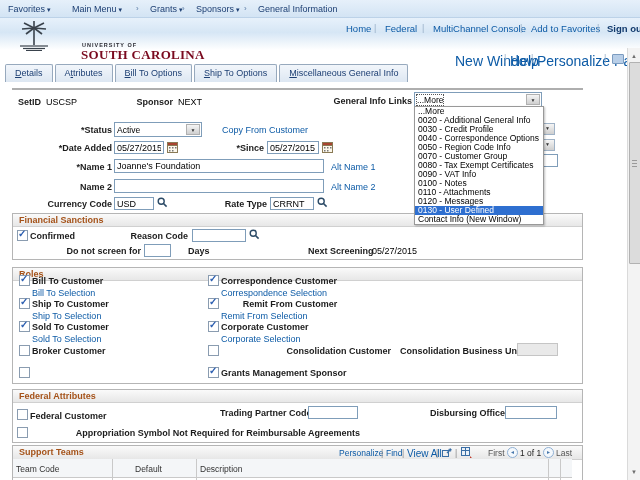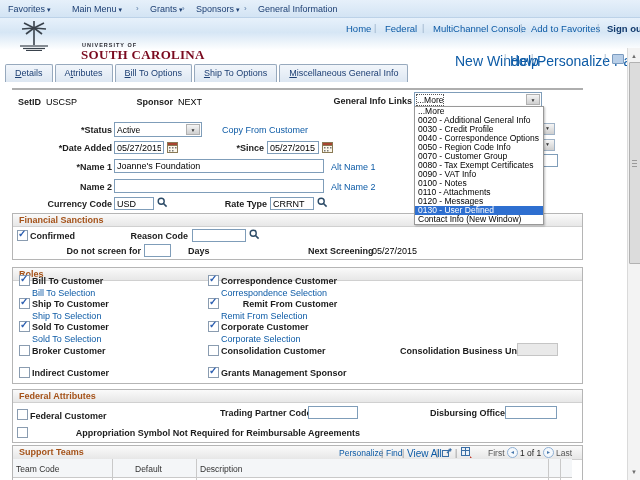--- a/index.html
+++ b/index.html
@@ -245,33 +245,32 @@
   <span class="link" style="left:32px;top:288px">Bill To Selection</span>
   <span class="cb on" style="left:19px;top:298px"></span>
   <span class="lbl" style="left:32px;top:299px;width:150px;text-align:left">Ship To Customer</span>
   <span class="link" style="left:32px;top:311px">Ship To Selection</span>
   <span class="cb on" style="left:19px;top:321px"></span>
   <span class="lbl" style="left:32px;top:322px;width:150px;text-align:left">Sold To Customer</span>
   <span class="link" style="left:32px;top:334px">Sold To Selection</span>
   <span class="cb" style="left:19px;top:345px"></span>
   <span class="lbl" style="left:32px;top:346px;width:150px;text-align:left">Broker Customer</span>
   <span class="cb" style="left:19px;top:367px"></span>
-  <span class="lbl" style="left:32px;top:368px;width:150px;text-align:left">Indirect Customer</span>
 
   <span class="cb on" style="left:208px;top:275px"></span>
   <span class="lbl" style="left:221px;top:276px;width:170px;text-align:left">Correspondence Customer</span>
   <span class="link" style="left:221px;top:288px">Correspondence Selection</span>
   <span class="cb on" style="left:208px;top:298px"></span>
   <span class="lbl" style="left:205px;top:299px;width:170px;text-align:center">Remit From Customer</span>
   <span class="link" style="left:221px;top:311px">Remit From Selection</span>
   <span class="cb on" style="left:208px;top:321px"></span>
   <span class="lbl" style="left:221px;top:322px;width:170px;text-align:left">Corporate Customer</span>
   <span class="link" style="left:221px;top:334px">Corporate Selection</span>
   <span class="cb" style="left:208px;top:345px"></span>
-  <span class="lbl" style="left:221px;top:346px;width:170px;text-align:left">Consolidation Customer</span>
+  <span class="lbl" style="left:221px;top:346px;width:170px;text-align:right">Consolidation Customer</span>
   <span class="cb on" style="left:208px;top:367px"></span>
   <span class="lbl" style="left:221px;top:368px;width:180px;text-align:left">Grants Management Sponsor</span>
 
   <span class="lbl" style="left:400px;top:346px;width:113px">Consolidation Business Unit</span>
   <input class="inp dis" style="left: 517px; top: 343px; width: 41px; height: 13px;" disabled="" value="">
 
   <div class="box" style="top:389px;height:54px">
     <div class="bhdr">Federal Attributes</div>
   </div>
   <span class="cb" style="left:17px;top:409px"></span>

